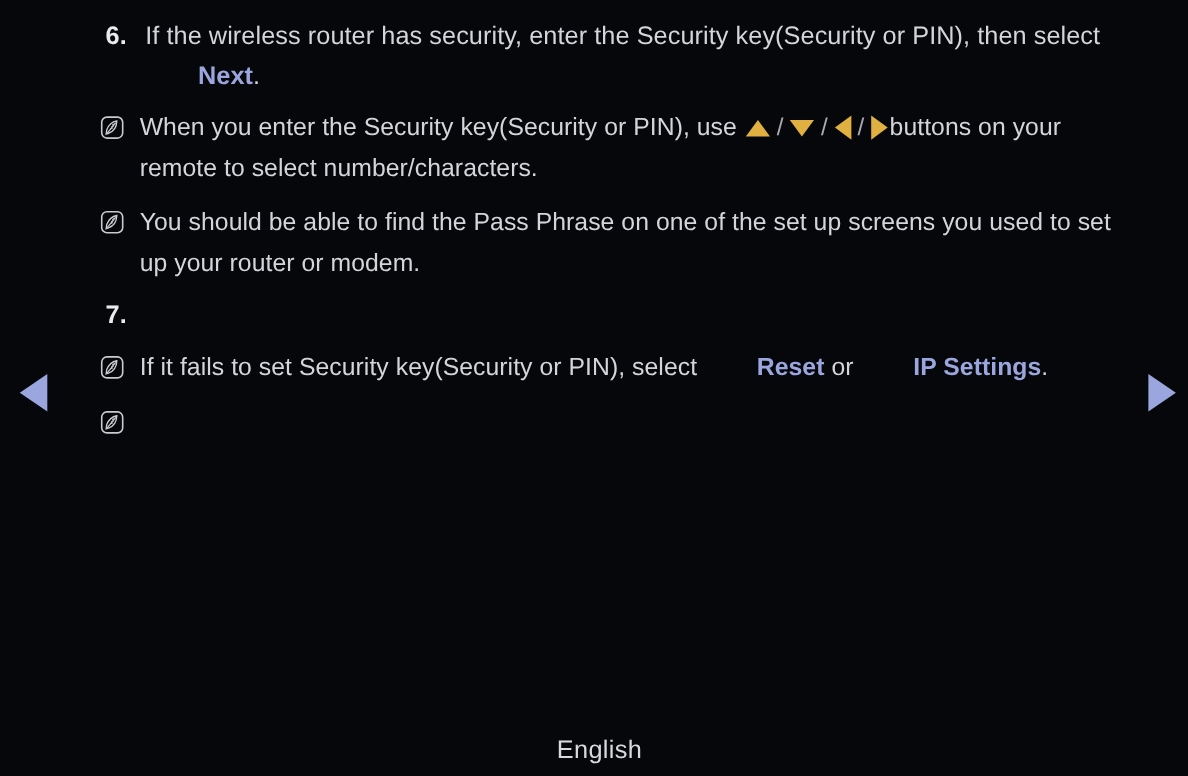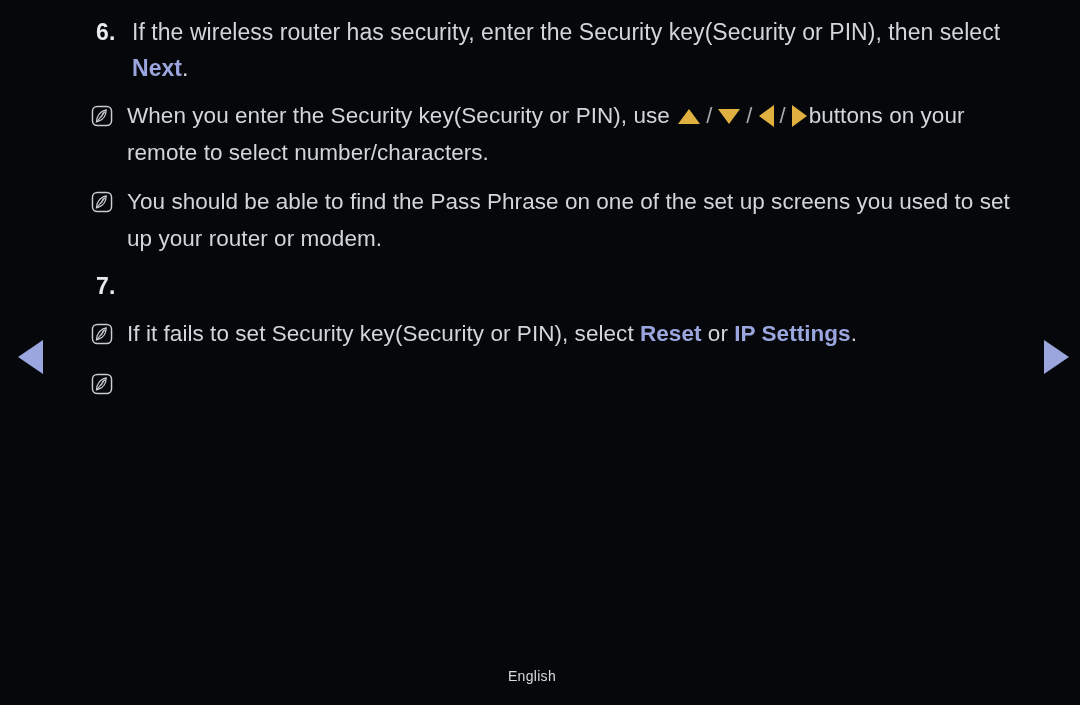--- a/index.html
+++ b/index.html
@@ -81,20 +81,21 @@
   }
 
   .gap-sm { height: 12px; }
   .gap-md { height: 13px; }
   .gap-lg { height: 11px; }
 
   
   .kw {
     color: #9aa6dd;
     font-weight: bold;
+    margin-left: 48px;
   }
 
   
   .arrow-glyph {
     display: inline-block;
     width: 0;
     height: 0;
     position: relative;
     vertical-align: middle;
     margin: 0 2px;
@@ -153,23 +154,24 @@
     margin-left: 8px;
   }
 
   
   .footer {
     position: absolute;
     left: 0;
     top: 668px;
     width: 1064px;
     text-align: center;
-    font-size: 14px;
+    font-size: 23px;
     color: #d8dade;
     letter-spacing: 0.3px;
+    padding-left: 13px;
   }
 </style>
 </head>
 <body>
 
 <div id="page">
 
   <div class="content">
 
     <div class="step">

